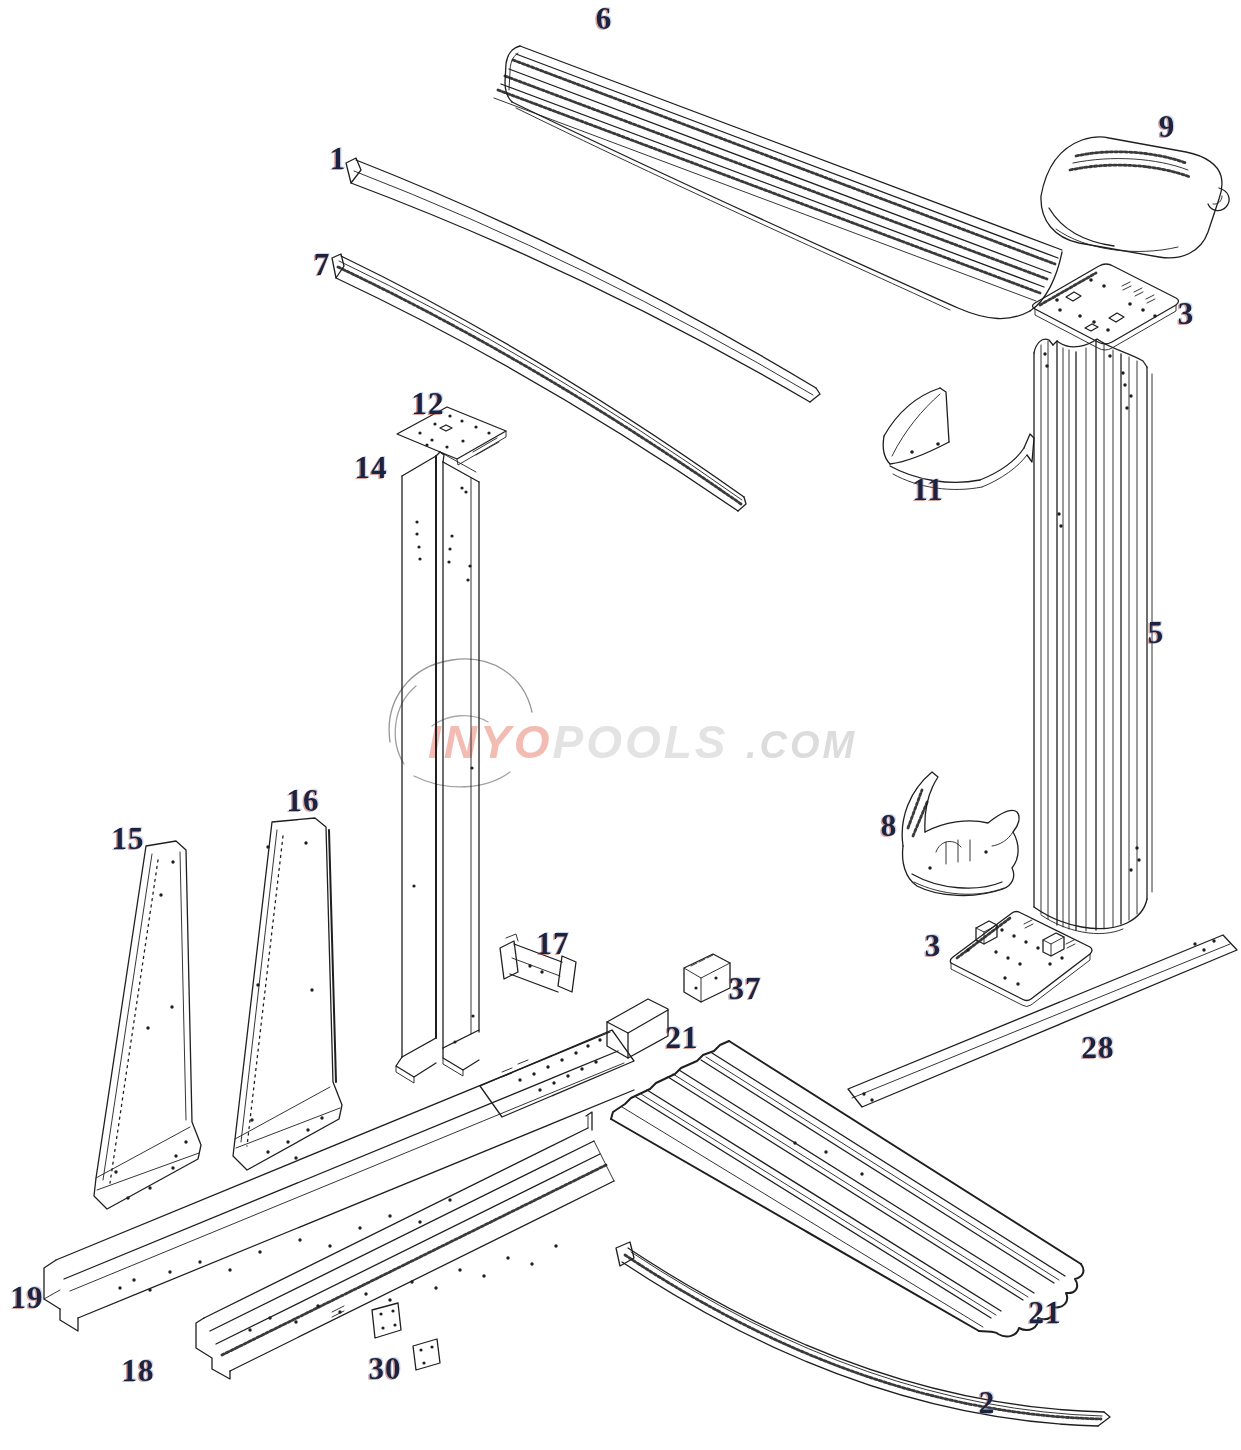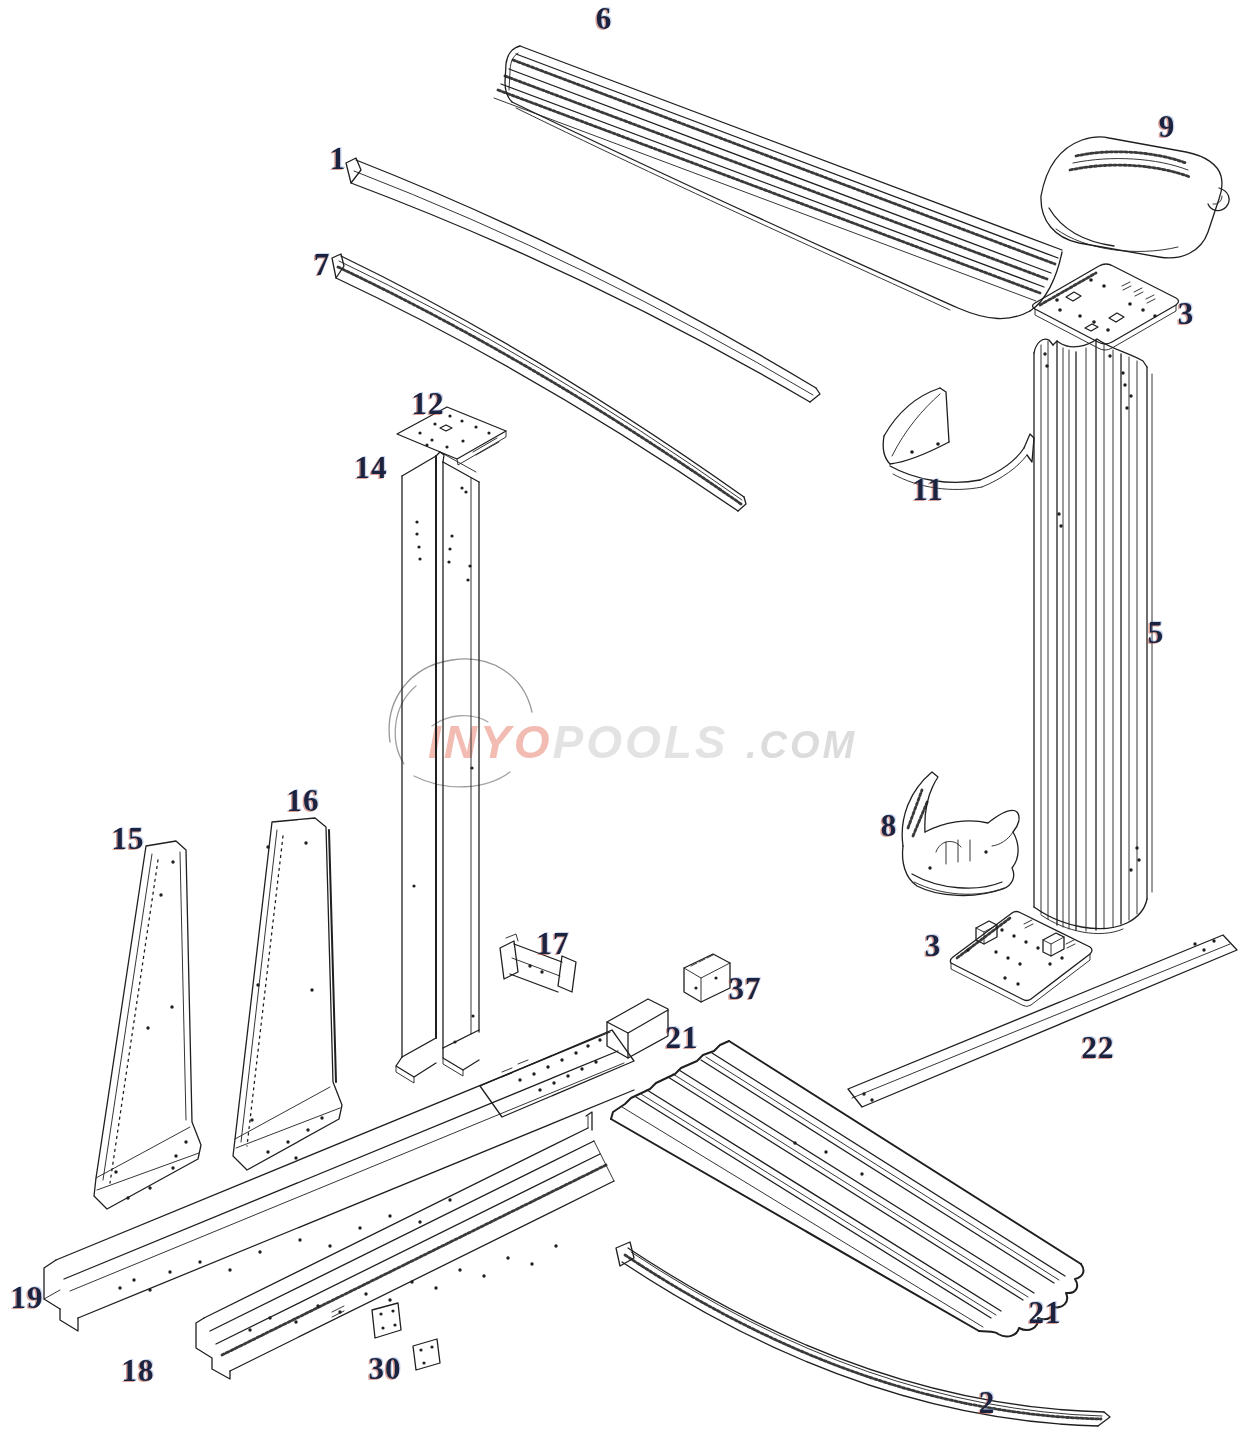--- a/index.html
+++ b/index.html
@@ -433,20 +433,20 @@
   <div class="lbl" style="left:371px;top:467px">14</div>
   <div class="lbl" style="left:928px;top:489px">11</div>
   <div class="lbl" style="left:1156px;top:632px">5</div>
   <div class="lbl" style="left:303px;top:800px">16</div>
   <div class="lbl" style="left:128px;top:838px">15</div>
   <div class="lbl" style="left:889px;top:825px">8</div>
   <div class="lbl" style="left:933px;top:945px">3</div>
   <div class="lbl" style="left:553px;top:943px">17</div>
   <div class="lbl" style="left:745px;top:988px">37</div>
   <div class="lbl" style="left:682px;top:1037px">21</div>
-  <div class="lbl" style="left:1098px;top:1047px">22</div>
+  <div class="lbl" style="left:1098px;top:1047px">28</div>
   <div class="lbl" style="left:27px;top:1297px">19</div>
   <div class="lbl" style="left:138px;top:1370px">18</div>
   <div class="lbl" style="left:385px;top:1368px">30</div>
   <div class="lbl" style="left:1045px;top:1312px">21</div>
   <div class="lbl" style="left:987px;top:1402px">2</div>
 
 </div>
 
 </body></html>

